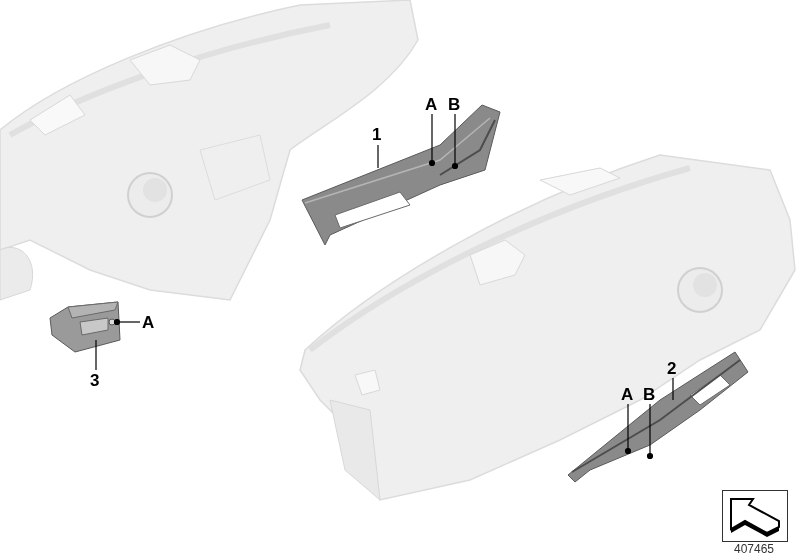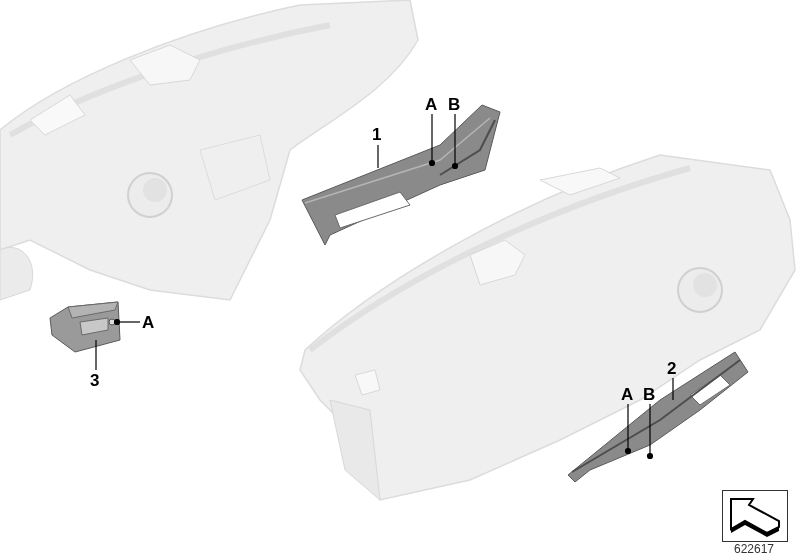--- a/index.html
+++ b/index.html
@@ -87,14 +87,14 @@
   <div class="callout" style="left:667px;top:360px;">2</div>
   <div class="callout" style="left:621px;top:386px;">A</div>
   <div class="callout" style="left:643px;top:386px;">B</div>
 
   <div class="catalog-box">
     <svg width="64" height="50" viewBox="0 0 64 50">
       <path d="M8,8 L30,8 L26,14 L56,30 L56,36 L44,42 L22,30 L8,38 Z" fill="#fff" stroke="#000" stroke-width="2"></path>
       <path d="M8,38 L22,30 L44,42 L56,36 L56,40 L44,46 L22,34 L8,42 Z" fill="#000"></path>
     </svg>
   </div>
-  <div class="catalog-num">622617</div>
+  <div class="catalog-num">407465</div>
 </div>
 
 </body></html>

